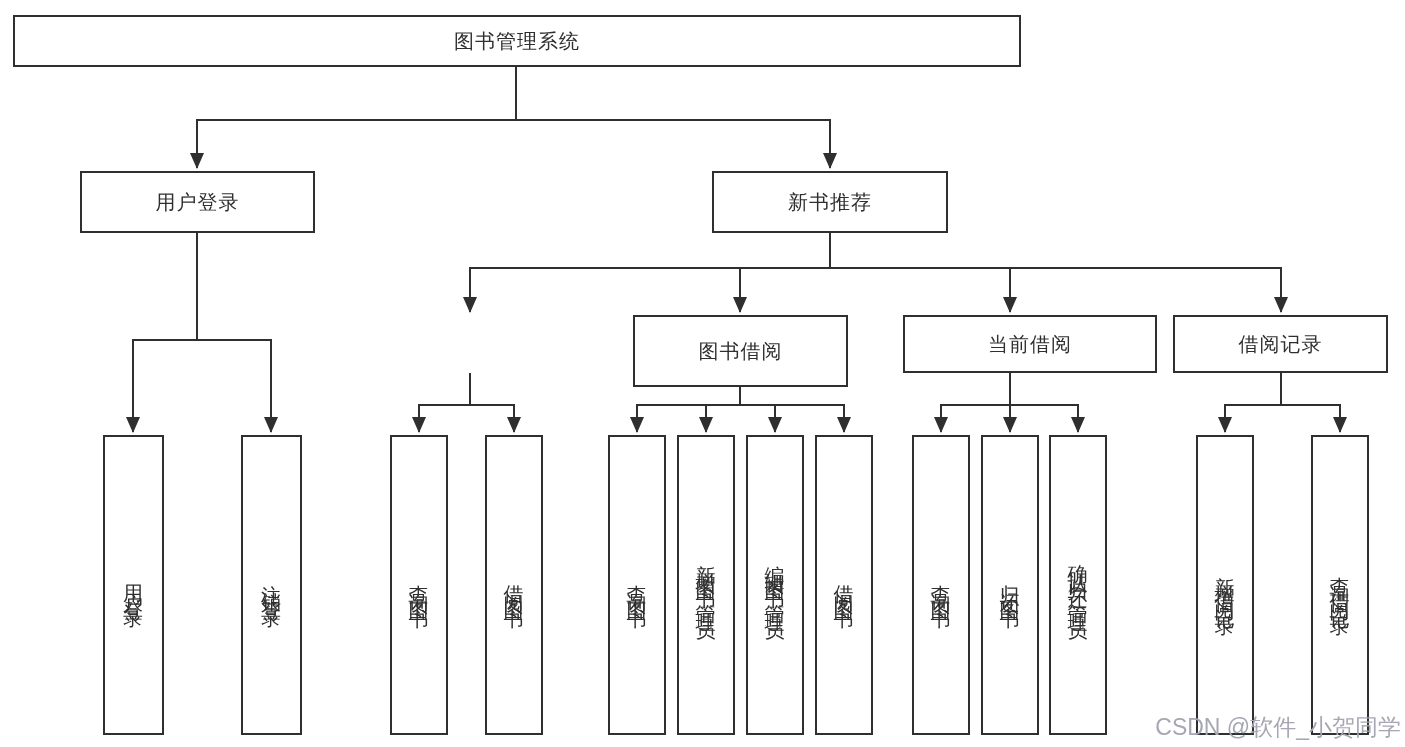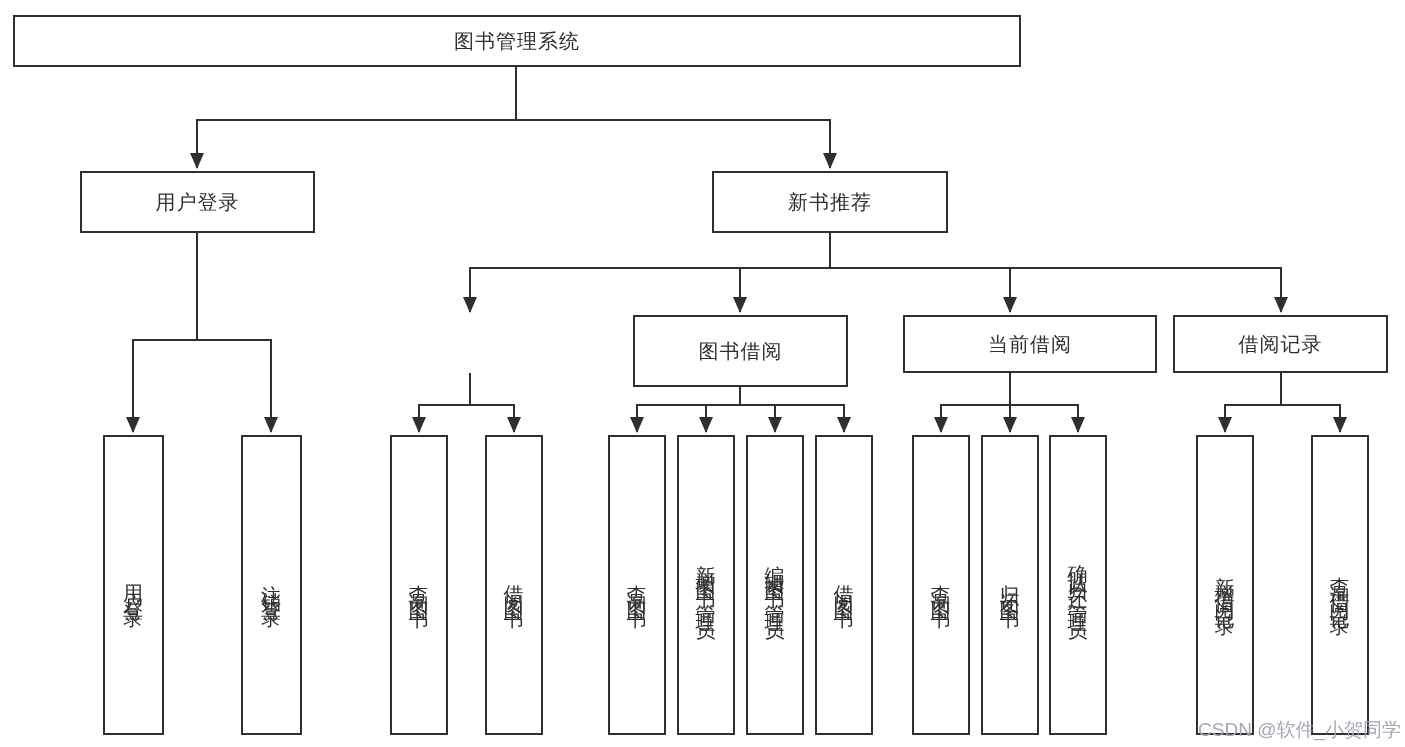--- a/index.html
+++ b/index.html
@@ -29,21 +29,21 @@
     text-orientation: mixed;
     font-size: 20px;
     letter-spacing: 8px;
     line-height: 1;
     white-space: nowrap;
   }
   .watermark {
     position: absolute;
     right: 4px;
     bottom: 4px;
-    font-size: 19px;
+    font-size: 23px;
     color: #a6a6b4;
     white-space: nowrap;
   }
 </style>
 </head>
 <body>
 
 <div class="canvas">
 
   <svg class="wires" viewBox="0 0 1405 747" xmlns="http://www.w3.org/2000/svg">

